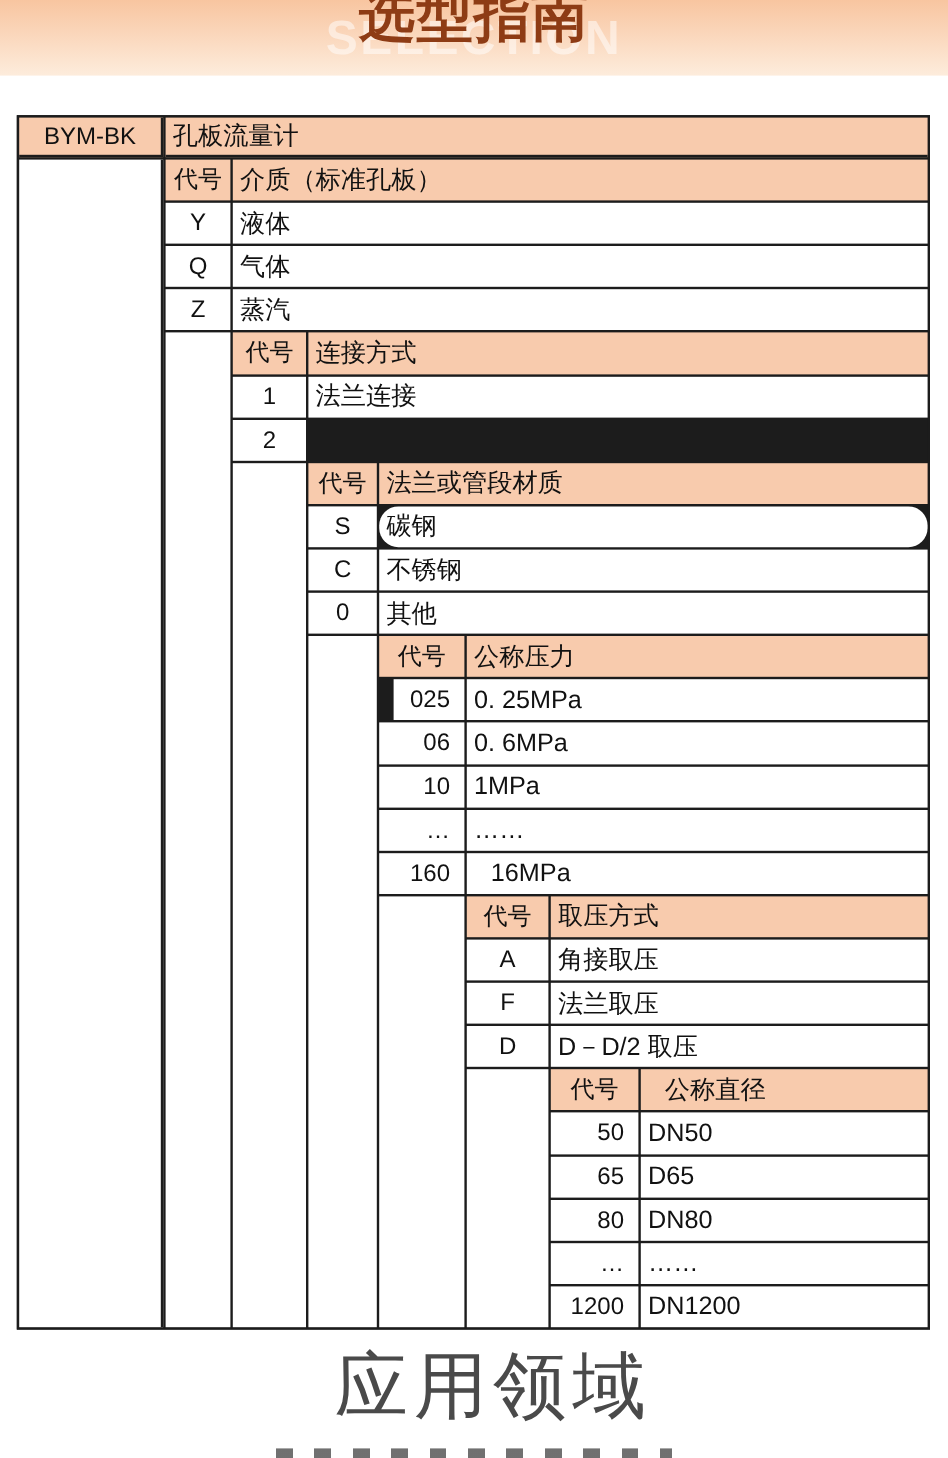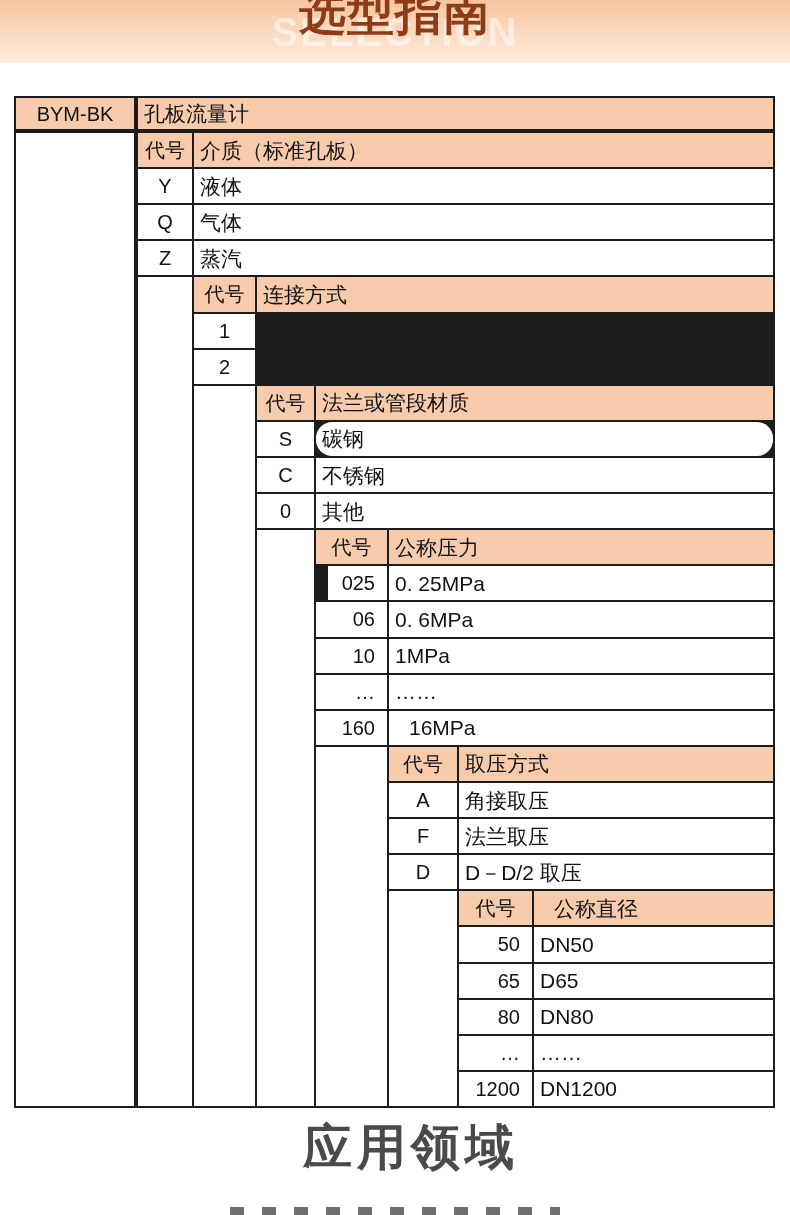--- a/index.html
+++ b/index.html
@@ -49,21 +49,21 @@
   .rnum{justify-content:flex-end;padding-right:12px;font-size:20px;}
   .desc{justify-content:flex-start;padding-left:6px;}
   .thick{border-bottom:2px solid var(--border,#1c1c1c);}
   .col1edge{border-right:2px solid var(--border,#1c1c1c);}
   .spacer{background:#fff;}
 
   
   .section-title{
     position:absolute;left:0;right:0;top:1115px;text-align:center;
     font-family:"Liberation Serif","DejaVu Serif",serif;
-    font-weight:bold;font-size:49px;letter-spacing:5px;
+    font-weight:normal;font-size:61px;letter-spacing:5px;
     color:var(--section-title,#4a4a4a);
     padding-left:32px;
   }
   
   .cropped-text-tops{
     position:absolute;bottom:0;left:50%;transform:translateX(-50%);
     width:330px;height:8px;
     background:repeating-linear-gradient(90deg,#575757 0 14px,transparent 14px 32px);
     opacity:.85;
   }
@@ -85,20 +85,21 @@
     <div class="cell code" style="grid-area: 3 / 2 / 4 / 3;">Y</div>
     <div class="cell desc" style="grid-area: 3 / 3 / 4 / 9;">液体</div>
     <div class="cell code" style="grid-area: 4 / 2 / 5 / 3;">Q</div>
     <div class="cell desc" style="grid-area: 4 / 3 / 5 / 9;">气体</div>
     <div class="cell code" style="grid-area: 5 / 2 / 6 / 3;">Z</div>
     <div class="cell desc" style="grid-area: 5 / 3 / 6 / 9;">蒸汽</div>
     <div class="cell spacer" style="grid-area: 6 / 2 / 29 / 3;"></div>
     <div class="cell hdr code" style="grid-area: 6 / 3 / 7 / 4;">代号</div>
     <div class="cell hdr desc" style="grid-area: 6 / 4 / 7 / 9;">连接方式</div>
     <div class="cell code" style="grid-area: 7 / 3 / 8 / 4;">1</div>
+    <div class="cell desc" style="grid-area: 7 / 4 / 8 / 9;">法兰连接</div>
     <div class="cell code" style="grid-area: 8 / 3 / 9 / 4;">2</div>
     <div class="cell spacer" style="grid-area: 9 / 3 / 29 / 4;"></div>
     <div class="cell hdr code" style="grid-area: 9 / 4 / 10 / 5;">代号</div>
     <div class="cell hdr desc" style="grid-area: 9 / 5 / 10 / 9;">法兰或管段材质</div>
     <div class="cell code" style="grid-area: 10 / 4 / 11 / 5;">S</div>
     <div class="cell desc" style="grid-area: 10 / 5 / 11 / 9; border-radius: 16px;">碳钢</div>
     <div class="cell code" style="grid-area: 11 / 4 / 12 / 5;">C</div>
     <div class="cell desc" style="grid-area: 11 / 5 / 12 / 9;">不锈钢</div>
     <div class="cell code" style="grid-area: 12 / 4 / 13 / 5;">0</div>
     <div class="cell desc" style="grid-area: 12 / 5 / 13 / 9;">其他</div>

